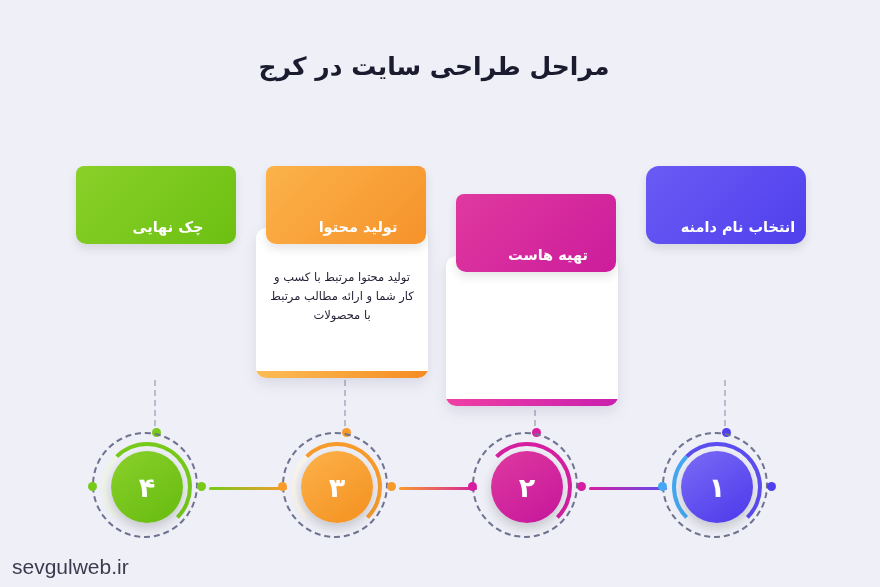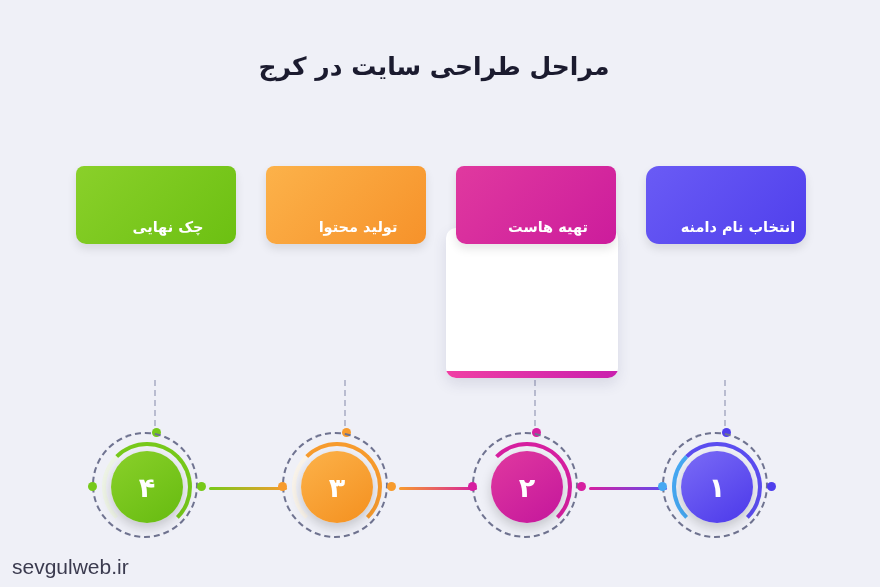--- a/index.html
+++ b/index.html
@@ -189,32 +189,36 @@
 <div class="page-title">مراحل طراحی سایت در کرج</div>
 
 <div class="cards-row">
 
   <div class="card" style="right:72px;">
     <div class="card-head" style="background:linear-gradient(135deg,#6a5bf5,#4f3fec);border-radius:13px;">
       <div class="head-label">انتخاب نام دامنه</div>
     </div>
   </div>
 
-  <div class="card" style="right:262px;">
+  <div class="card" style="right:262px;margin-top:28px;">
     <div class="card-head" style="background:linear-gradient(135deg,#e0399f,#cc1c9c);">
       <div class="head-label">تهیه هاست</div>
     </div>
     <div class="card-body">
       <div class="body-stripe" style="background:linear-gradient(90deg,#f03fa4,#c91fae);"></div>
     </div>
   </div>
 
   <div class="card" style="right:452px;">
     <div class="card-head" style="background:linear-gradient(135deg,#fcb24a,#f6922a);">
       <div class="head-label">تولید محتوا</div>
+    </div>
+    <div class="card-body">
+      <div class="body-text">تولید محتوا مرتبط با کسب و کار شما و ارائه مطالب مرتبط با محصولات</div>
+      <div class="body-stripe" style="background:linear-gradient(90deg,#fcbd55,#f68b23);"></div>
     </div>
   </div>
 
   <div class="card" style="right:642px;">
     <div class="card-head" style="background:linear-gradient(135deg,#8ad02a,#6cc012);">
       <div class="head-label">چک نهایی</div>
     </div>
   </div>
 </div>
 

